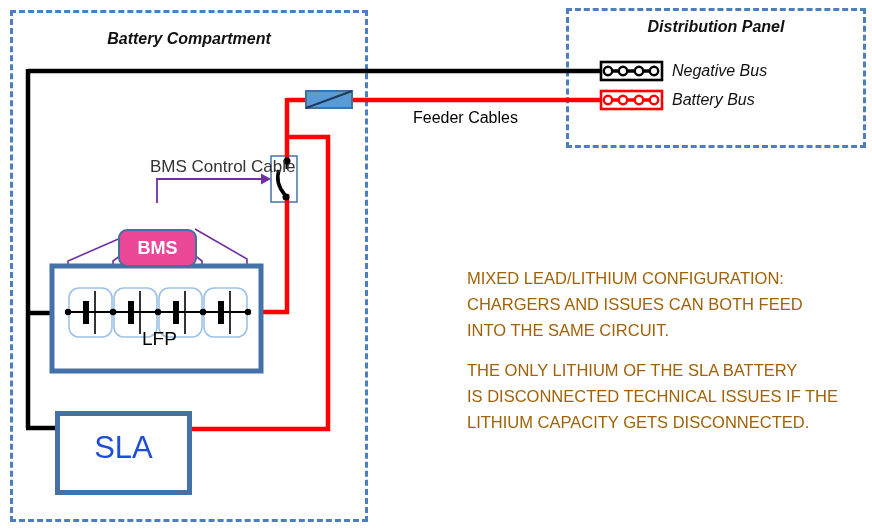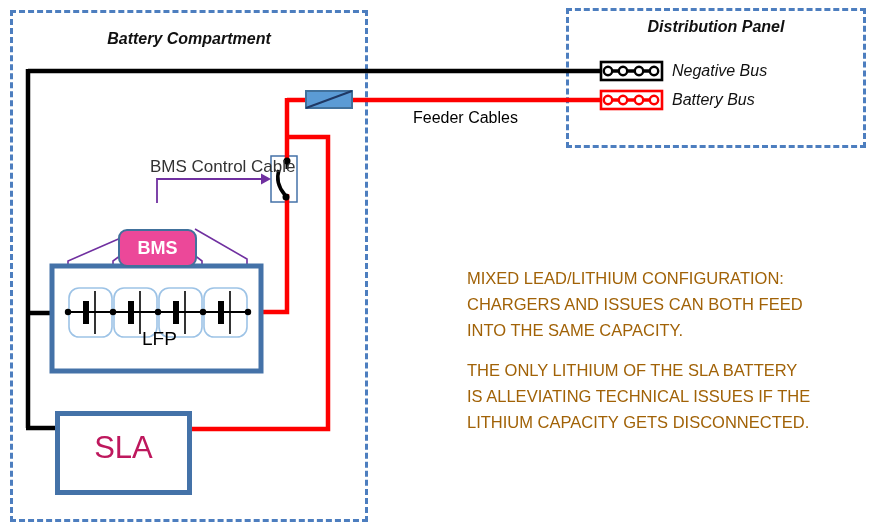--- a/index.html
+++ b/index.html
@@ -18,21 +18,21 @@
   .bms-box{
     position:absolute;left:118px;top:201px;width:79px;height:38px;border-radius:9px;
     background:#ec4899;border:2px solid #41719c;box-sizing:border-box;
     display:flex;align-items:center;justify-content:center;
     color:#ffffff;font-weight:bold;font-size:18px;margin-top:28px;
   }
   .sla-box{
     position:absolute;left:55px;top:411px;width:137px;height:84px;
     background:#ffffff;border:5px solid #4472a8;box-sizing:border-box;
     display:flex;align-items:flex-start;justify-content:center;
-    font-size:31px;color:#be185d;padding-top:14px;
+    font-size:31px;color:#1d4ed8;padding-top:14px;
   }
   .label{position:absolute;white-space:nowrap;color:#000000;}
   .bus-label{position:absolute;font-size:16px;color:#111111;white-space:nowrap;font-style:italic;}
   .note{
     position:absolute;left:467px;top:265px;width:350px;
     font-size:16.5px;line-height:26px;color:#a16207;
   }
   .note .para + .para{margin-top:14px;}
   .note .line{white-space:nowrap;}
 </style>
@@ -159,22 +159,22 @@
   <div class="label" style="left:413px;top:109px;font-size:16px;">Feeder Cables</div>
   <div class="label" style="left:150px;top:157px;font-size:17px;color:#333333;">BMS Control Cable</div>
 
   <div class="bus-label" style="left:672px;top:62px;">Negative Bus</div>
   <div class="bus-label" style="left:672px;top:91px;">Battery Bus</div>
 
   <div class="note">
     <div class="para">
       <div class="line">MIXED LEAD/LITHIUM CONFIGURATION:</div>
       <div class="line">CHARGERS AND ISSUES CAN BOTH FEED</div>
-      <div class="line">INTO THE SAME CAPACITY.</div>
+      <div class="line">INTO THE SAME CIRCUIT.</div>
     </div>
     <div class="para">
       <div class="line">THE ONLY LITHIUM OF THE SLA BATTERY</div>
-      <div class="line">IS ALLEVIATING TECHNICAL ISSUES IF THE</div>
+      <div class="line">IS DISCONNECTED TECHNICAL ISSUES IF THE</div>
       <div class="line">LITHIUM CAPACITY GETS DISCONNECTED.</div>
     </div>
   </div>
 
 </div>
 
 </body></html>

